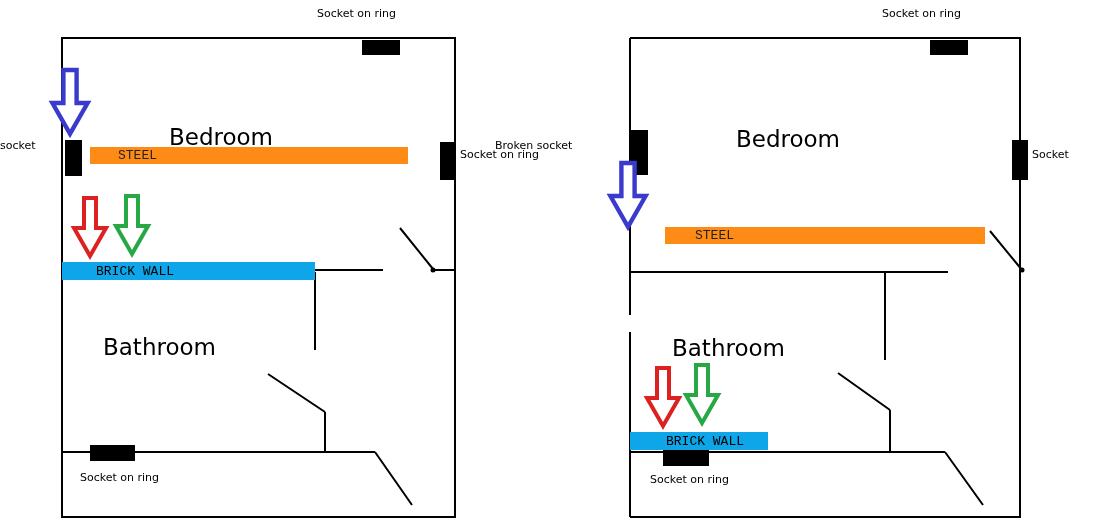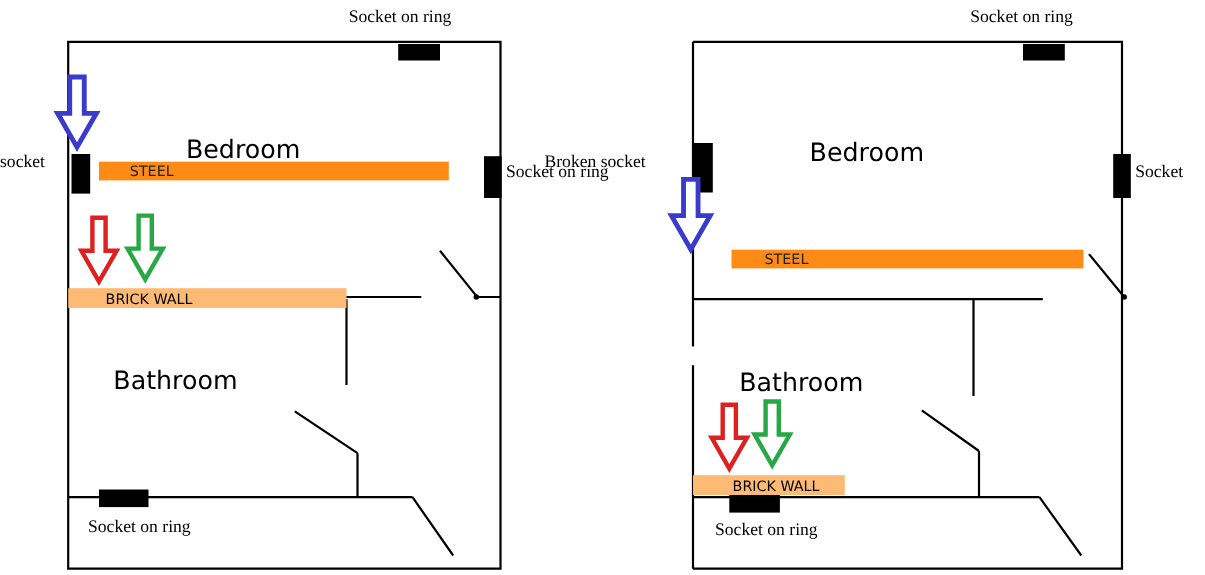--- a/index.html
+++ b/index.html
@@ -8,26 +8,26 @@
     font-family:"DejaVu Sans", "Liberation Sans", sans-serif; overflow:hidden;
   }
   svg.overlay { position:absolute; left:0; top:0; }
   .walls { stroke:#000000; stroke-width:2; fill:none; }
   .hinge { fill:#000000; }
   .arrow { fill:#ffffff; stroke-width:4; stroke-linejoin:miter; }
   .arrow.blue  { stroke:#3a3acc; }
   .arrow.red   { stroke:#dd2020; }
   .arrow.green { stroke:#28a745; }
   .socket { position:absolute; background:#000000; }
-  .bar { position:absolute; display:flex; align-items:flex-end; box-sizing:border-box; }
+  .bar { position:absolute; display:flex; align-items:center; box-sizing:border-box;font-family:Liberation Mono, monospace; }
   .bar.steel { background:#ff8b17; }
-  .bar.brick { background:#fdba74; }
+  .bar.brick { background:#0ea5e9; }
   .bar-label { font-size:13px; color:#222222; white-space:nowrap; }
   .label { position:absolute; color:#000000; white-space:nowrap; }
-  .socket-label { font-size:16px;font-family:Liberation Serif, serif; }
+  .socket-label { font-size:11px; }
   .room-label { font-size:23px;text-align:center; }
 </style>
 </head>
 <body>
 
 <div class="stage">
 
   <svg class="overlay" width="1095" height="523">
     <path class="walls" d="M62 38 H455 V517 H62 Z
          M62 270 H383

